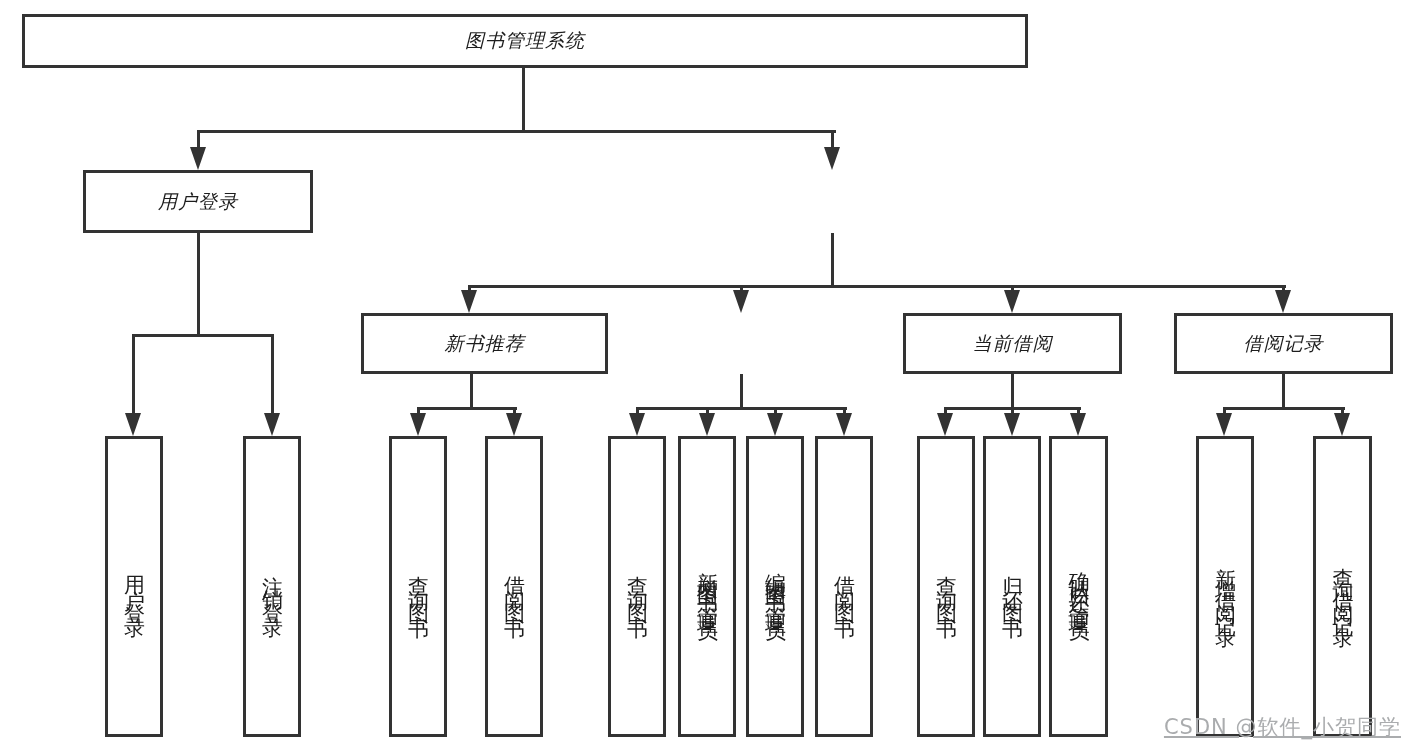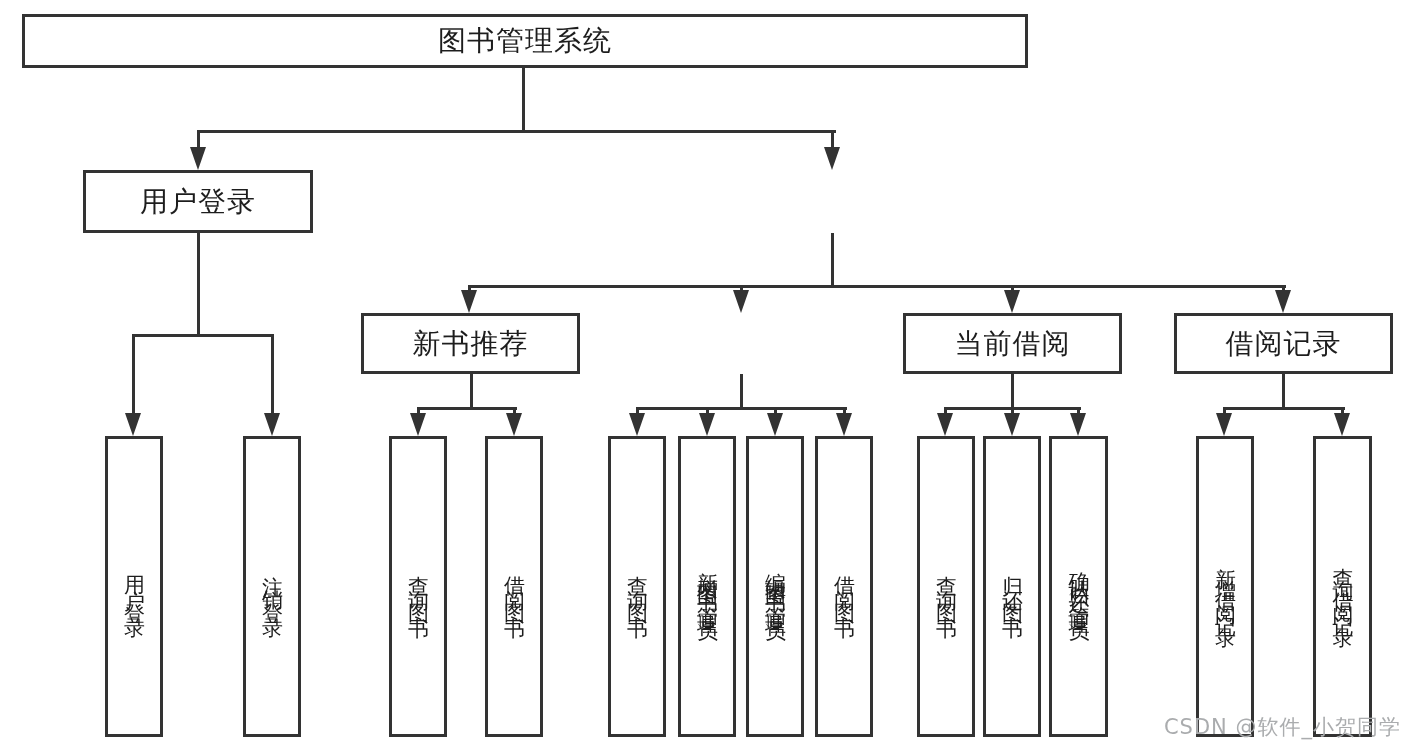--- a/index.html
+++ b/index.html
@@ -5,56 +5,56 @@
   html,body{margin:0;padding:0;background:#fff;}
   #stage{
     position:relative;width:1405px;height:747px;background:#ffffff;overflow:hidden;
     font-family:"DejaVu Sans","Liberation Sans",sans-serif;color:#1d1d1d;
   }
   .box{
     position:absolute;box-sizing:border-box;background:#ffffff;
     border:3px solid #333333;display:flex;align-items:center;justify-content:center;
     z-index:2;
   }
-  .hlabel{font-size:28px;letter-spacing:1px;white-space:nowrap;}
+  .hlabel{font-size:19px;letter-spacing:1px;white-space:nowrap;font-style:italic;}
   .vtext{
     writing-mode:vertical-rl;text-orientation:mixed;
     font-size:21px;line-height:1;white-space:nowrap;
   }
   .v4{letter-spacing:14px;}
   .v6{letter-spacing:12px;}
   .v9{letter-spacing:7px;}
   .hl,.vl{position:absolute;background:#333333;z-index:1;}
   .hl{height:3px;}
   .vl{width:3px;}
   .arrow{
     position:absolute;width:0;height:0;z-index:1;
     border-left:8px solid transparent;border-right:8px solid transparent;
     border-top:23px solid #333333;
   }
   .watermark{
     position:absolute;right:4px;bottom:6px;z-index:5;
-    font-size:21px;color:#aaacae;letter-spacing:1px;white-space:nowrap;
+    font-size:21px;color:#aaacae;letter-spacing:1px;white-space:nowrap;text-decoration:underline;
   }
 </style>
 </head>
 <body>
 
 <div id="stage">
 
   <div class="box" style="left:22px;top:14px;width:1006px;height:54px;">
     <span class="hlabel">图书管理系统</span>
   </div>
 
   <div class="box" style="left:83px;top:170px;width:230px;height:63px;">
     <span class="hlabel">用户登录</span>
   </div>
 
 
-  <div class="box" style="left:361px;top:313px;width:219px;height:61px;">
+  <div class="box" style="left:361px;top:313px;width:247px;height:61px;">
     <span class="hlabel">新书推荐</span>
   </div>
 
 
   <div class="box" style="left:903px;top:313px;width:219px;height:61px;">
     <span class="hlabel">当前借阅</span>
   </div>
 
   <div class="box" style="left:1174px;top:313px;width:219px;height:61px;">
     <span class="hlabel">借阅记录</span>

